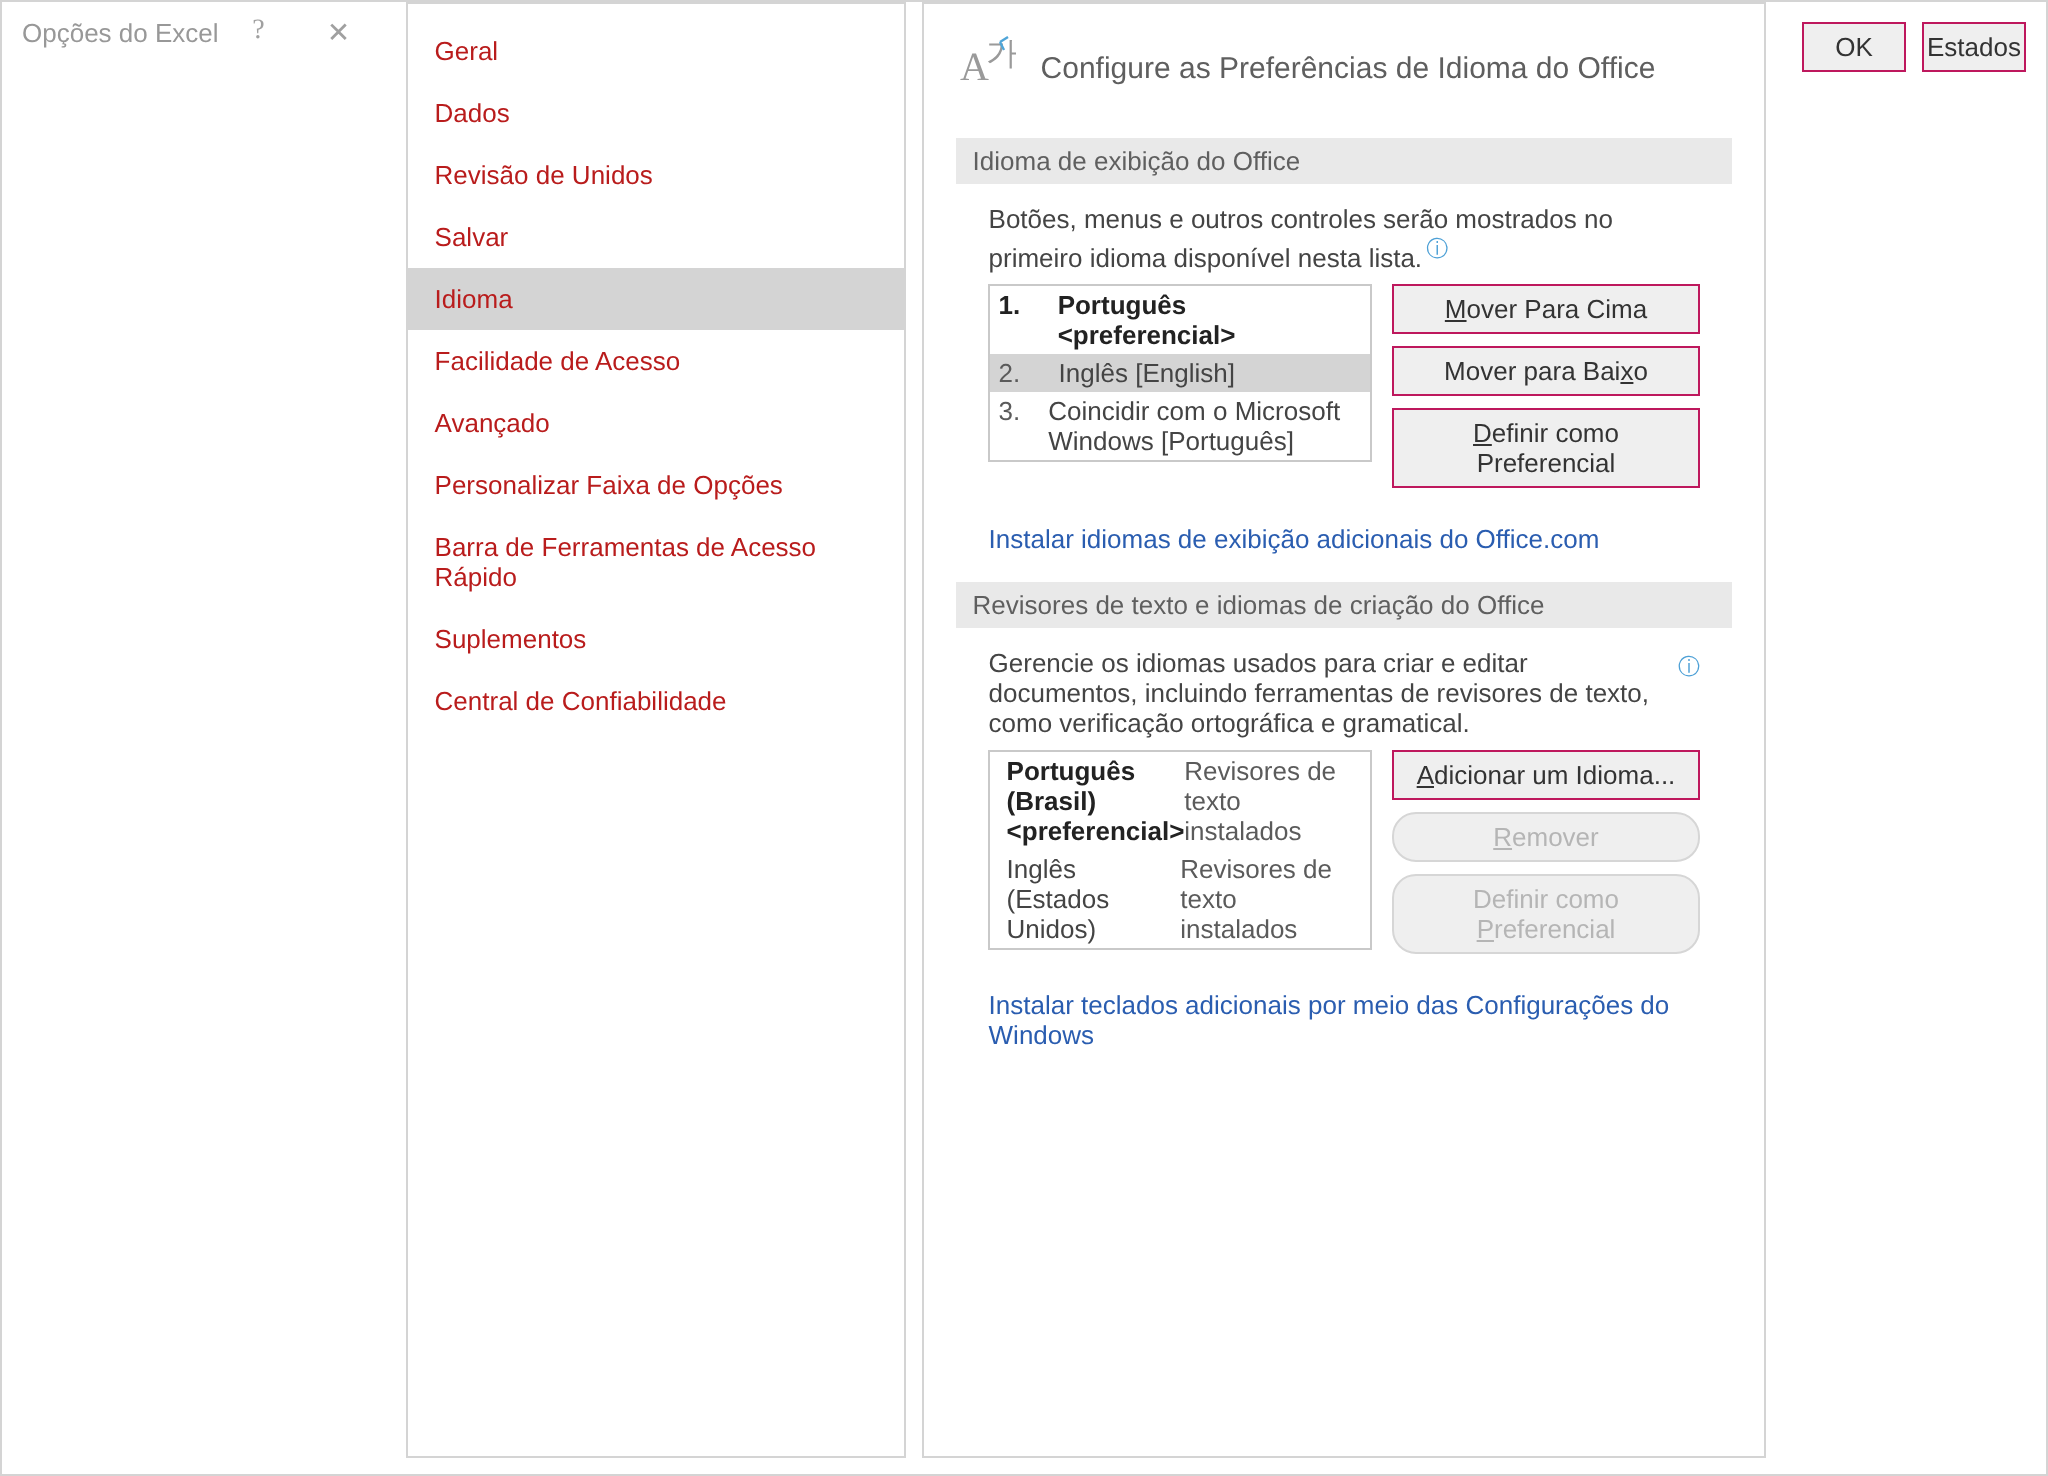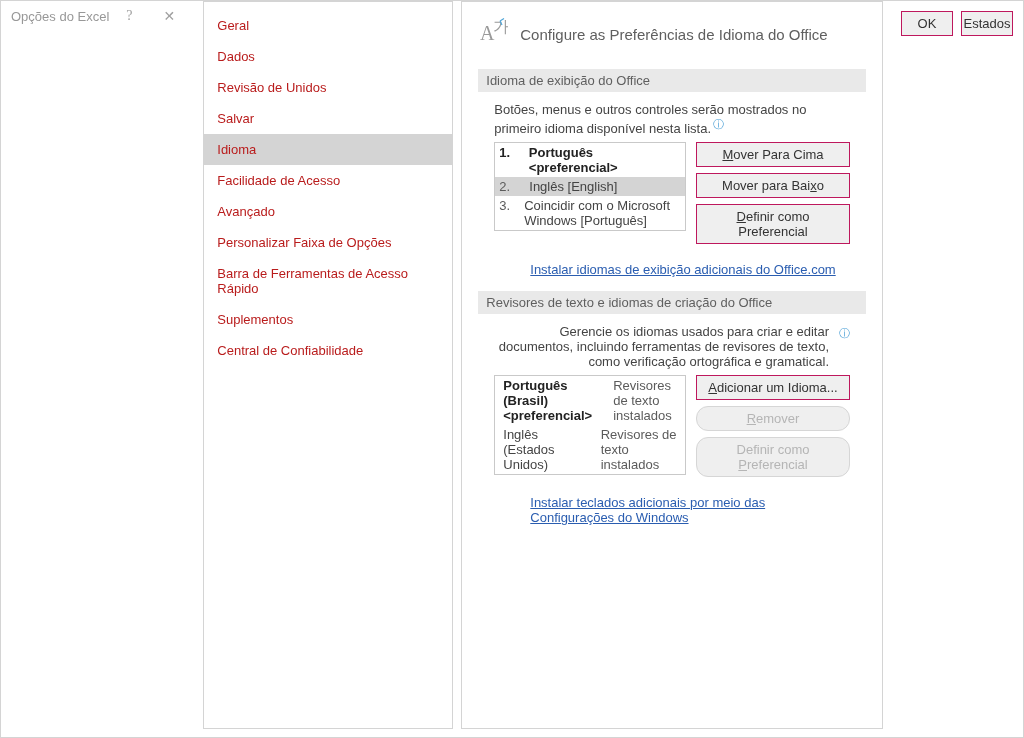--- a/index.html
+++ b/index.html
@@ -39,27 +39,27 @@
   .lang-list .row { display:flex; padding:2px 4px; gap:14px; cursor:pointer; }
   .lang-list .row .num { width:16px; color:#5b5b5b; }
   .lang-list .row.pref span { font-weight:700; color:#222; }
   .lang-list .row.selected { background:#d4d4d4; }
   .btn-col { display:flex; flex-direction:column; gap:6px; width:154px; }
   .btn { border:1px solid #be185d; background:#efefef; padding:4px 8px;
     cursor:pointer; text-align:center; font-size:13px; color:#333;
     min-height:24px; display:flex; align-items:center; justify-content:center; }
   .btn.disabled { color:#b5b5b5; border-color:#d6d6d6; cursor:default;border-radius:12px; }
   .btn .u { text-decoration:underline; }
-  .link { color:#2a5db0; text-decoration:underline; cursor:pointer;
-    display:inline-block; margin-top:18px;margin-left:36px; }
+  .link { color:#2a5db0; cursor:pointer;
+    display:inline-block; margin-top:18px; }
   
   .proof-list { flex:1; border:1px solid #c9c9c9; min-width:0; min-height:96px; }
   .proof-list .prow { display:flex; padding:2px 8px; cursor:pointer; }
   .proof-list .prow .c1 { flex:1; }
-  .proof-list .prow .c2 { flex:1; color:#5b5b5b;margin-left:21px; }
+  .proof-list .prow .c2 { flex:1; color:#5b5b5b; }
   .proof-list .prow.pref .c1 { font-weight:700; color:#222; }
   
   .footer { height:44px; display:flex; align-items:center;
     justify-content:flex-end; gap:8px; padding:0 10px; }
   .footer .btn { width:52px; }
 </style>
 </head>
 <body>
 
 <div class="window">
@@ -129,21 +129,21 @@
                 <span><span></span><span class="u">D</span><span>efinir como Preferencial</span></span>
               </div>
           </div>
         </div>
         <a class="link">Instalar idiomas de exibição adicionais do Office.com</a>
       </div>
 
       <div class="section-title">Revisores de texto e idiomas de criação do Office</div>
       <div class="section">
         <div style="display:flex; gap:8px; align-items:flex-start;">
-          <div class="desc" style="flex:1;text-align:right;">Gerencie os idiomas usados para criar e editar documentos, incluindo ferramentas de revisores de texto, como verificação ortográfica e gramatical.</div>
+          <div class="desc" style="flex:1;">Gerencie os idiomas usados para criar e editar documentos, incluindo ferramentas de revisores de texto, como verificação ortográfica e gramatical.</div>
           <span class="info-icon" style="margin-top:2px;">ⓘ</span>
         </div>
         <div class="display-row">
           <div class="proof-list">
             <div class="prow pref">
               <span class="c1">Português (Brasil) &lt;preferencial&gt;</span>
               <span class="c2">Revisores de texto instalados</span>
             </div>
             <div class="prow">
               <span class="c1">Inglês (Estados Unidos)</span>

